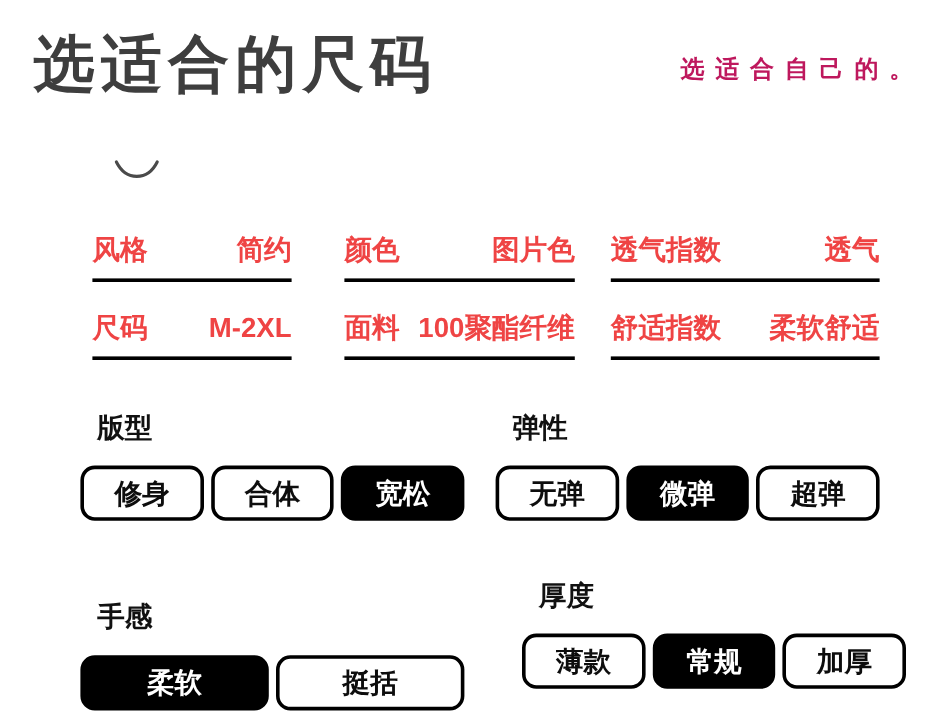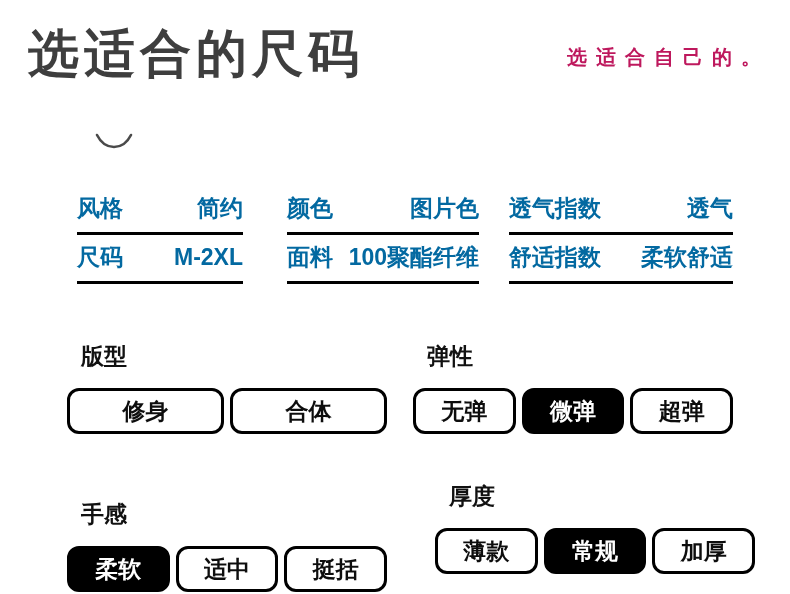--- a/index.html
+++ b/index.html
@@ -51,24 +51,24 @@
   .spec-cell {
     display: flex;
     justify-content: space-between;
     align-items: flex-end;
     height: 30px;
     line-height: 30px;
     padding-bottom: 9px;
     border-bottom: 3px solid #000000;
     font-size: 23px;
     font-weight: 700;
-    color: #0369a1;
+    color: #ef4444;
     white-space: nowrap;
   }
-  .spec-cell + .spec-cell { margin-top: 7px; }
+  .spec-cell + .spec-cell { margin-top: 23px; }
 
   
   .option-group { position: absolute; width: 320px; }
   .option-group.g0 { left: 67px;  top: 342px; }
   .option-group.g1 { left: 413px; top: 342px; }
   .option-group.g2 { left: 67px;  top: 500px; }
   .option-group.g3 { left: 435px; top: 482px; }
   .option-title {
     margin: 0 0 0 14px;
     height: 28px;
@@ -147,37 +147,37 @@
       <span class="spec-label">舒适指数</span>
       <span class="spec-value">柔软舒适</span>
     </div>
   </div>
 
   <section class="option-group g0">
     <h3 class="option-title">版型</h3>
     <div class="option-row">
       <button class="option-btn">修身</button>
       <button class="option-btn">合体</button>
+      <button class="option-btn filled">宽松</button>
     </div>
   </section>
 
   <section class="option-group g1">
     <h3 class="option-title">弹性</h3>
     <div class="option-row">
       <button class="option-btn">无弹</button>
       <button class="option-btn filled">微弹</button>
       <button class="option-btn">超弹</button>
     </div>
   </section>
 
   <section class="option-group g2">
     <h3 class="option-title">手感</h3>
     <div class="option-row">
       <button class="option-btn filled">柔软</button>
-      <button class="option-btn">适中</button>
       <button class="option-btn">挺括</button>
     </div>
   </section>
 
   <section class="option-group g3">
     <h3 class="option-title">厚度</h3>
     <div class="option-row">
       <button class="option-btn">薄款</button>
       <button class="option-btn filled">常规</button>
       <button class="option-btn">加厚</button>

